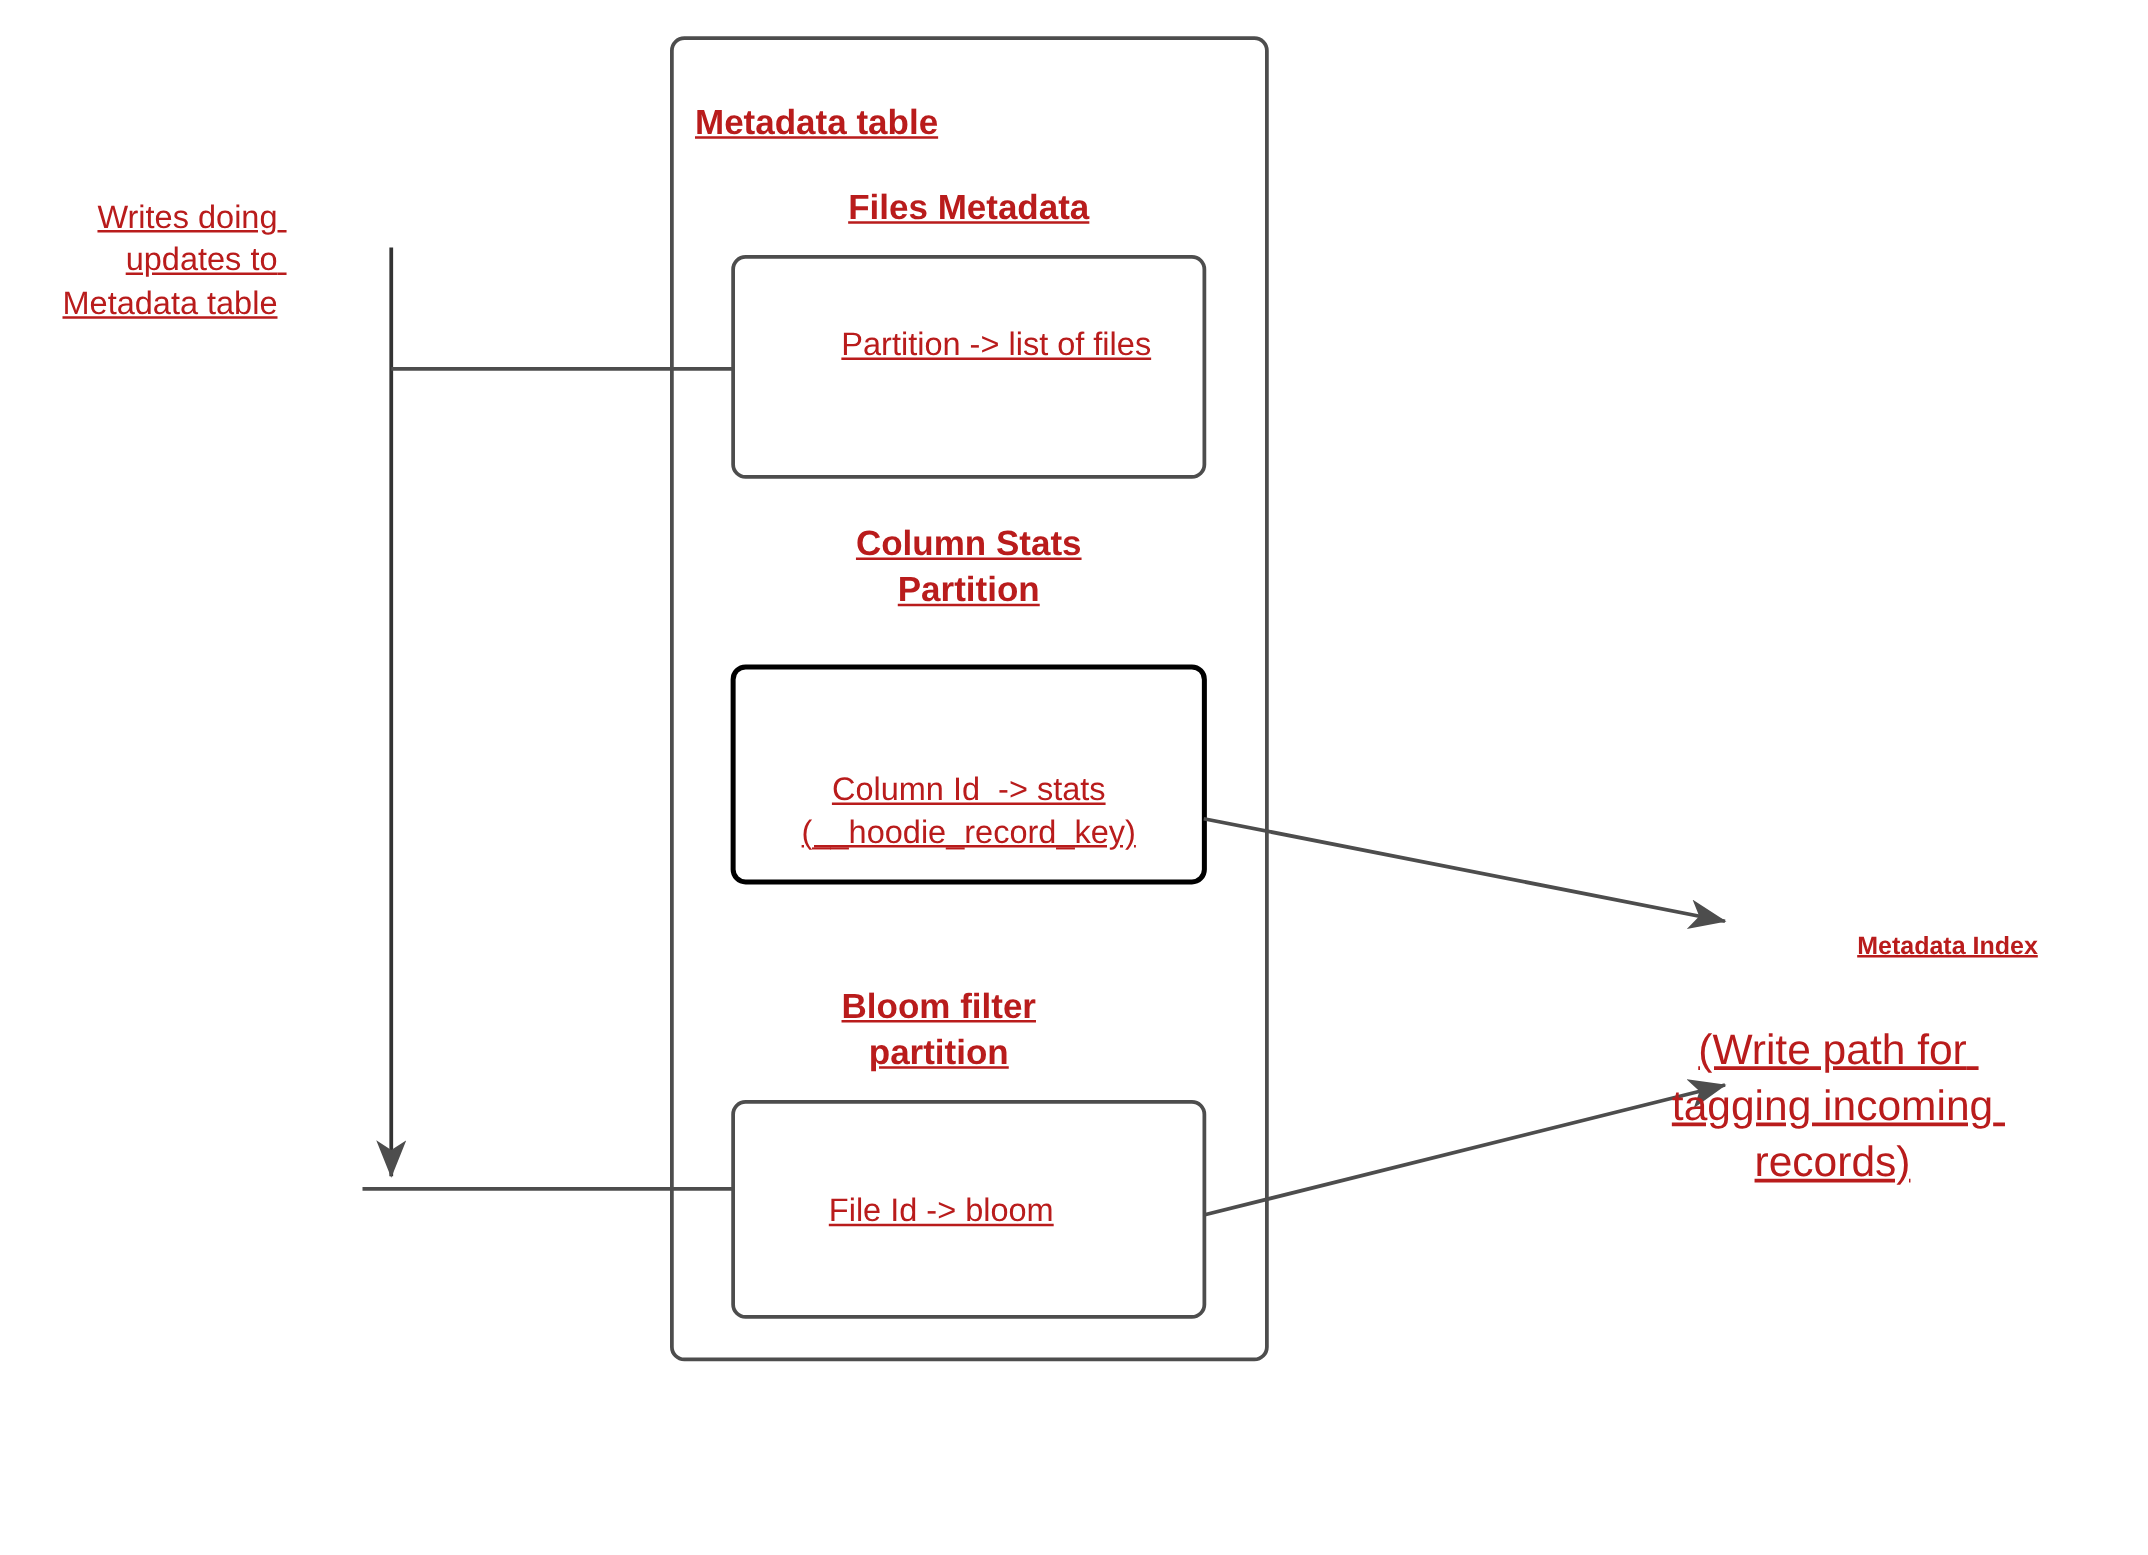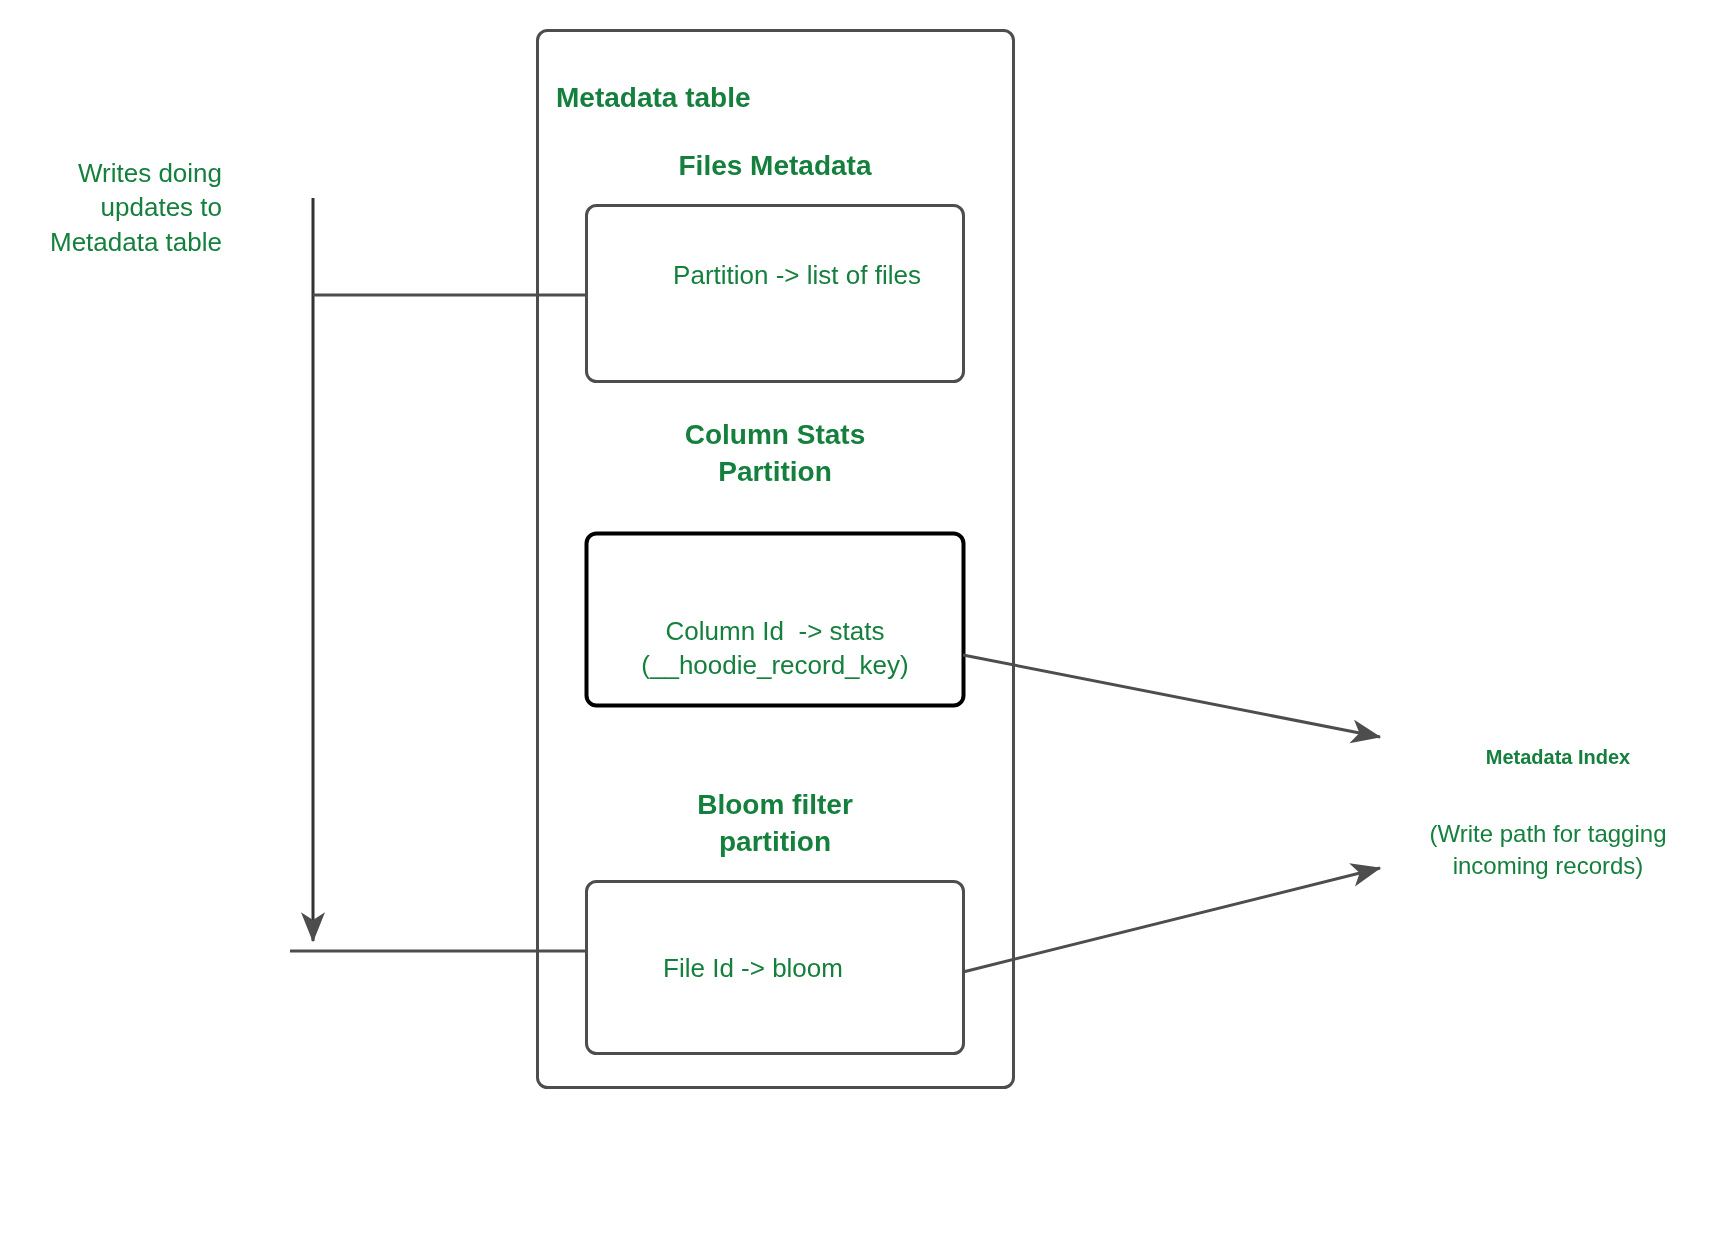--- a/index.html
+++ b/index.html
@@ -21,22 +21,23 @@
     left: 0;
     top: 0;
     width: 1718px;
     height: 1244px;
   }
 
   .lbl {
     position: absolute;
     text-align: center;
     line-height: 1.32;
-    color: #15803d;
+    color: #b91c1c;
     white-space: pre-wrap;
+    text-decoration: underline;
   }
 
   
   #writes-caption {
     left: 6px;
     top: 156px;
     width: 216px;
     font-size: 26px;
     font-weight: 400;
     text-align: right;
@@ -53,45 +54,45 @@
   }
 
   
   .partition-heading {
     font-size: 28px;
     font-weight: bold;
     width: 380px;
   }
   #files-partition-heading { left: 585px; top: 148px; }
   #column-stats-partition-heading { left: 585px; top: 417px; }
-  #bloom-filter-partition-heading { left: 585px; top: 787px; }
+  #bloom-filter-partition-heading { left: 561px; top: 787px; }
 
   
   .box-text {
     font-size: 26px;
     font-weight: 400;
     width: 378px;
   }
   #files-box-text { left: 586px; top: 258px; margin-left: 22px; }
   #column-stats-box-text { left: 586px; top: 574px; margin-top: 40px; }
   #bloom-box-text { left: 564px; top: 951px; }
 
   
   #metadata-index-title {
     left: 1398px;
     top: 744px;
     width: 320px;
     font-size: 20px;
     font-weight: bold;
   }
   #metadata-index-note {
-    left: 1398px;
+    left: 1316px;
     top: 818px;
     width: 300px;
-    font-size: 24px;
+    font-size: 34px;
     font-weight: 400;
   }
 </style>
 </head>
 <body>
 
 <svg id="canvas" viewBox="0 0 1718 1244" xmlns="http://www.w3.org/2000/svg">
   <defs>
     <marker id="arrowFilled" markerWidth="12" markerHeight="12" refX="9.6" refY="4" orient="auto" markerUnits="strokeWidth">
       <path d="M0,0 L10,4 L0,8 L2.6,4 z" fill="#4d4d4d"></path>

